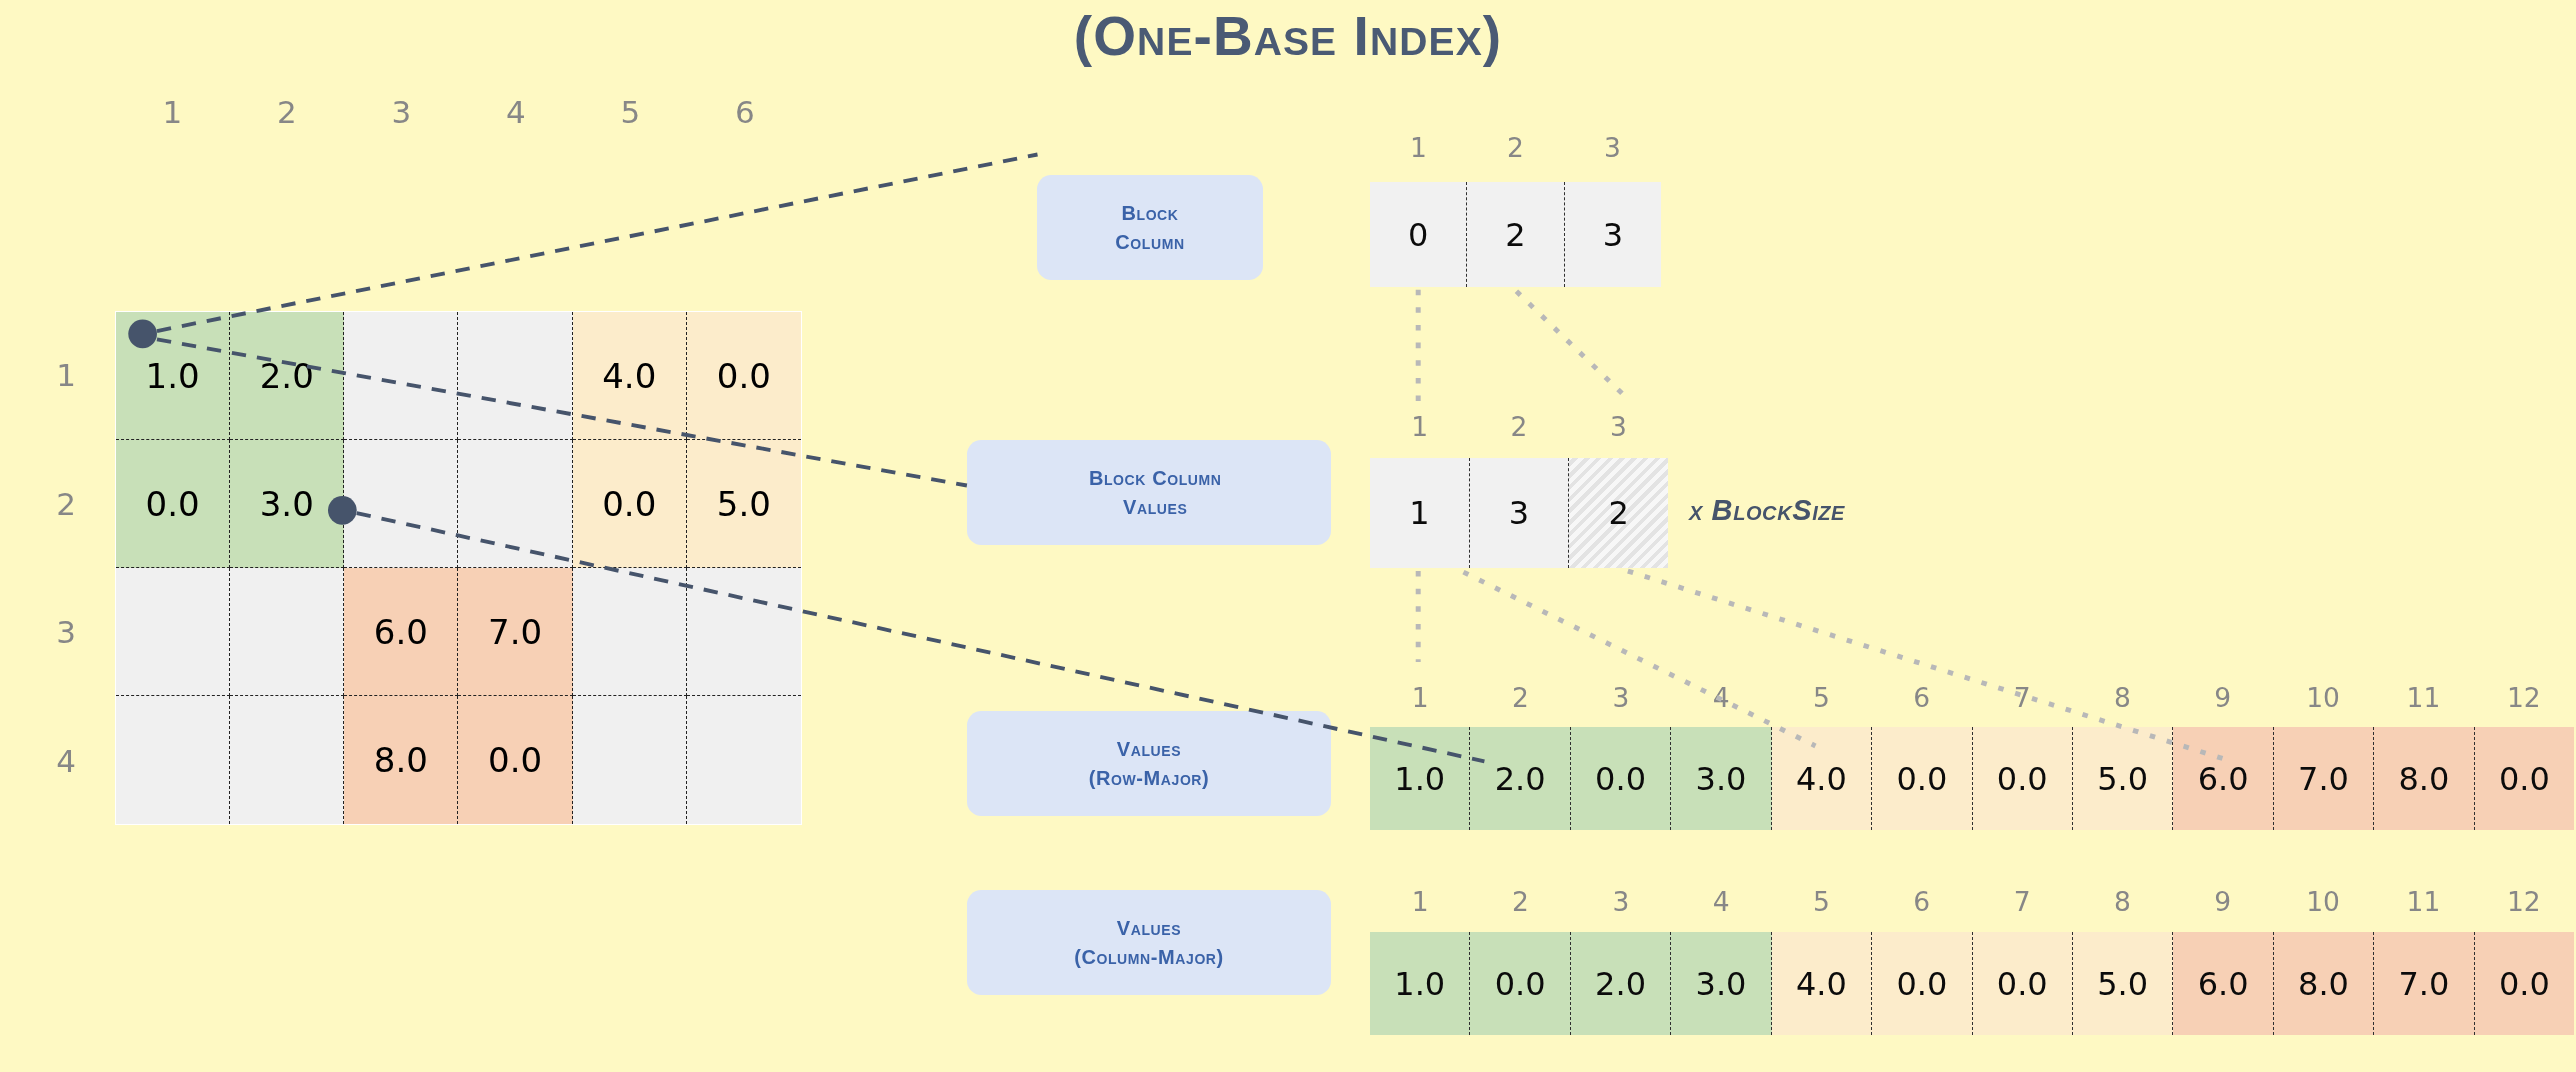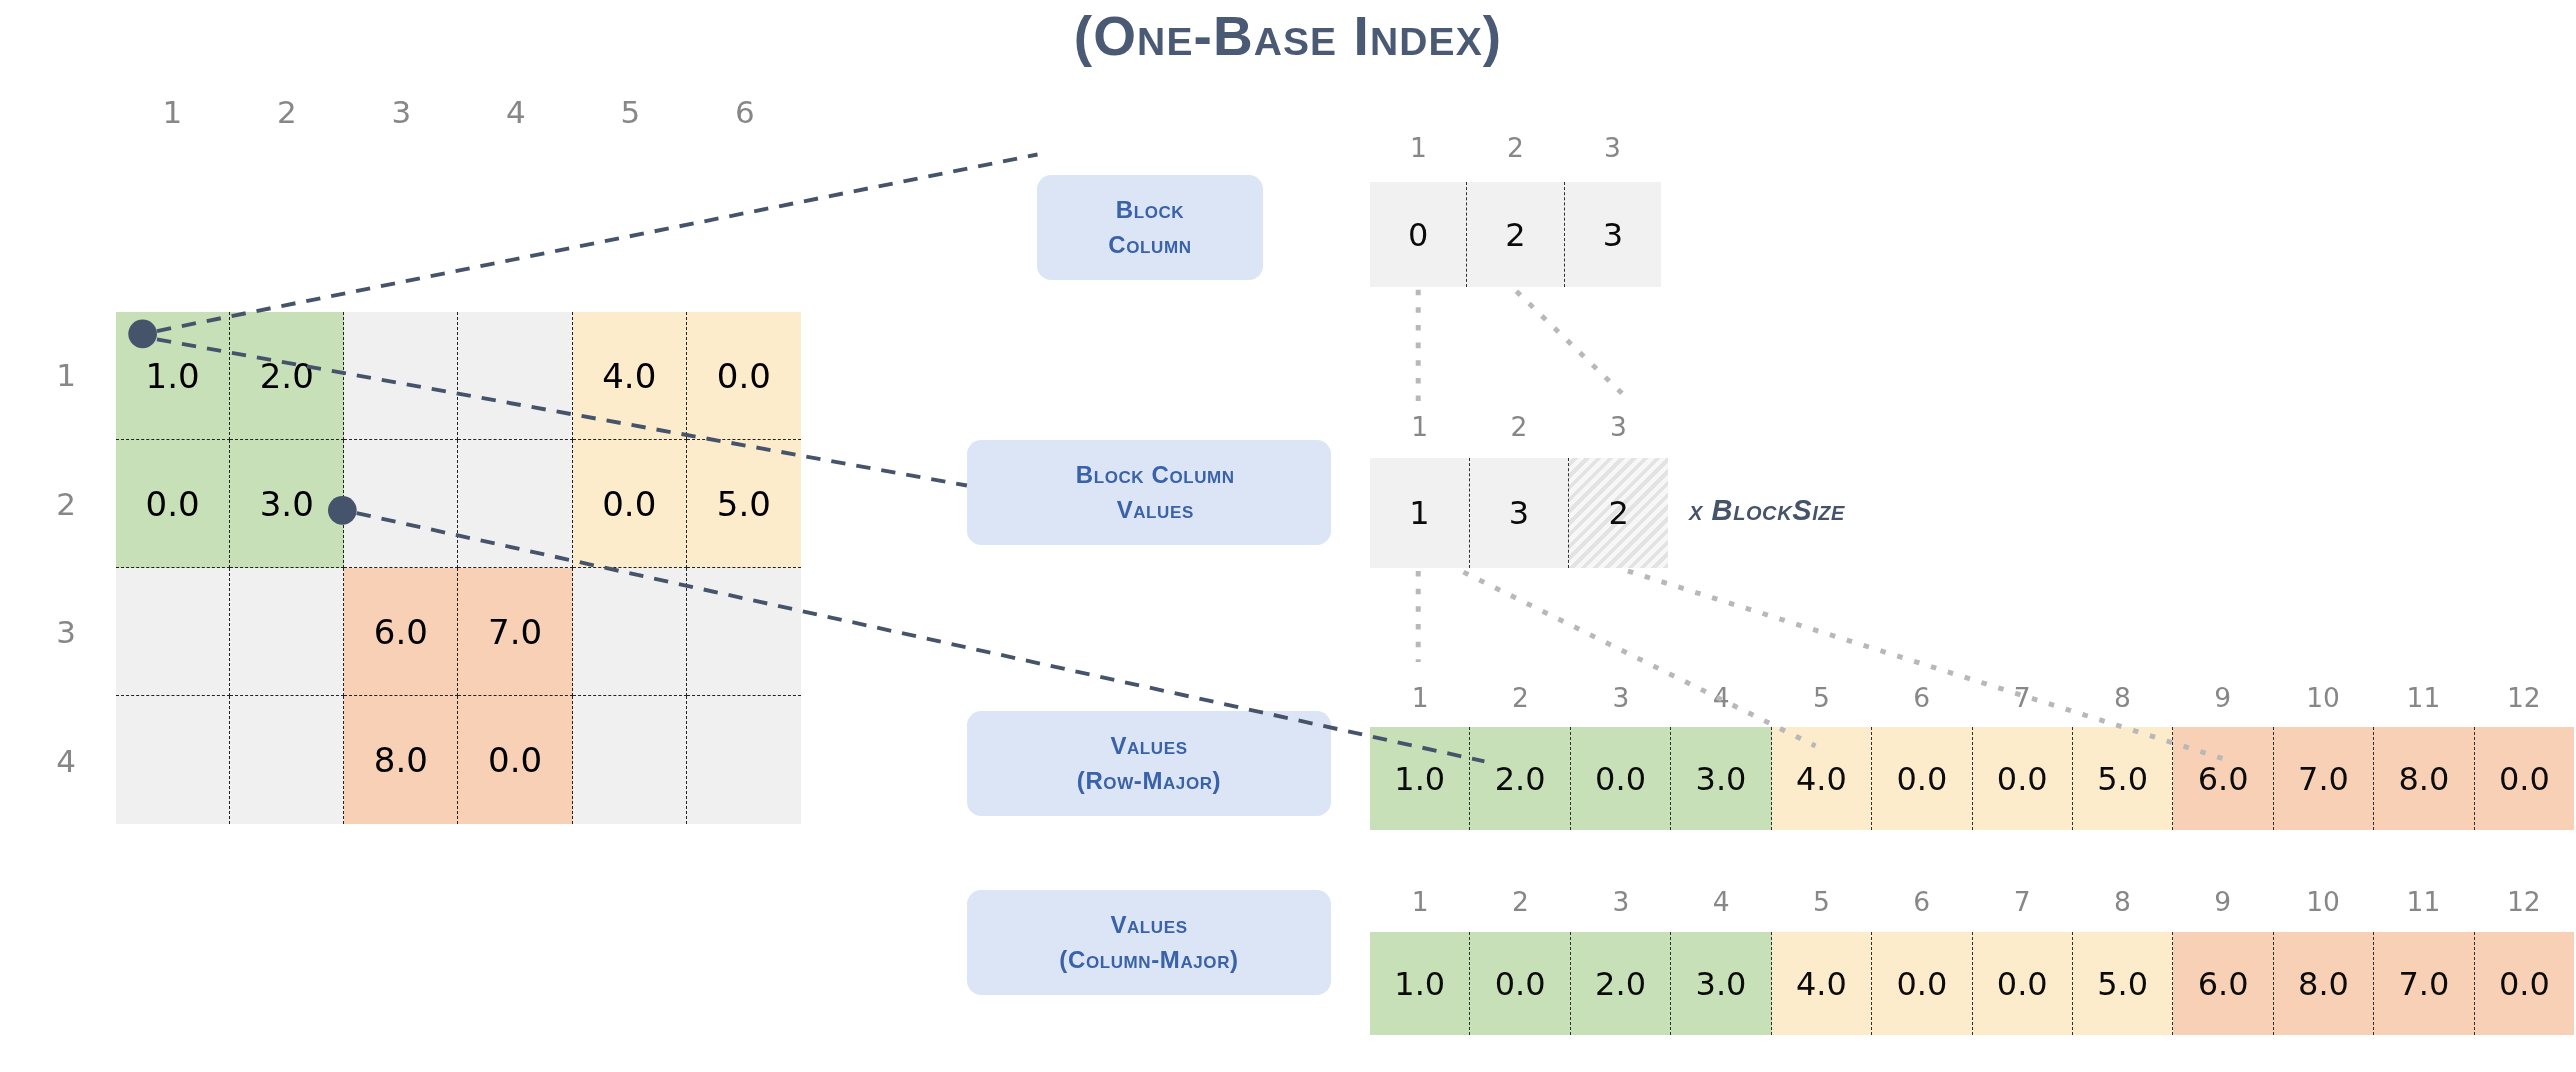--- a/index.html
+++ b/index.html
@@ -7,21 +7,21 @@
     padding: 0;
     background: #000000;
   }
   body {
     font-family: "Liberation Sans", sans-serif;
   }
   #stage {
     position: relative;
     width: 2576px;
     height: 1072px;
-    background: #ffffff;
+    background: #fef9c3;
     overflow: hidden;
   }
 
   
   .abs { position: absolute; }
 
   
   #title {
     left: 0; right: 0;
     top: 5.5px;
@@ -77,21 +77,21 @@
     font-size: 31px;
     text-align: center;
     font-family: "DejaVu Sans", sans-serif;
   }
 
   
   .pill {
     background: #dce5f6;
     border-radius: 14.3px;
     color: #3a62a8;
-    font-size: 24px;
+    font-size: 20px;
     font-weight: 700;
     font-variant: small-caps;
     letter-spacing: 0.6px;
     display: flex;
     flex-direction: column;
     align-items: center;
     justify-content: center;
     text-align: center;
     line-height: 1.42;
     box-sizing: border-box;

